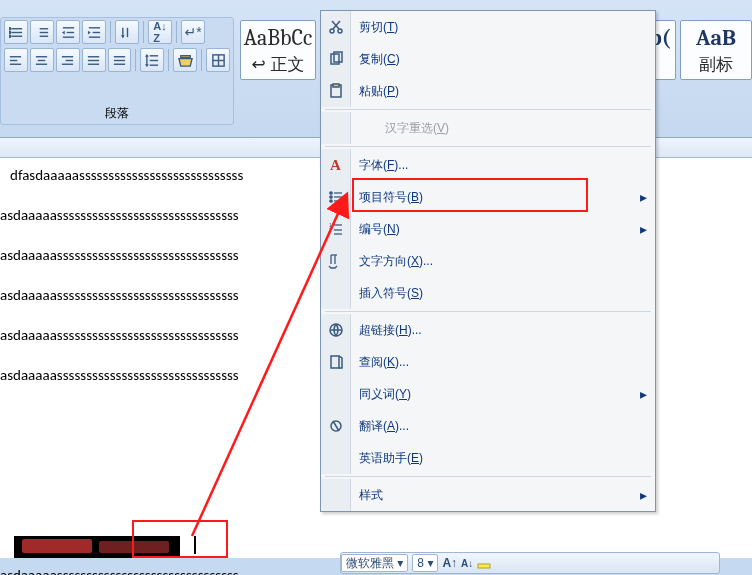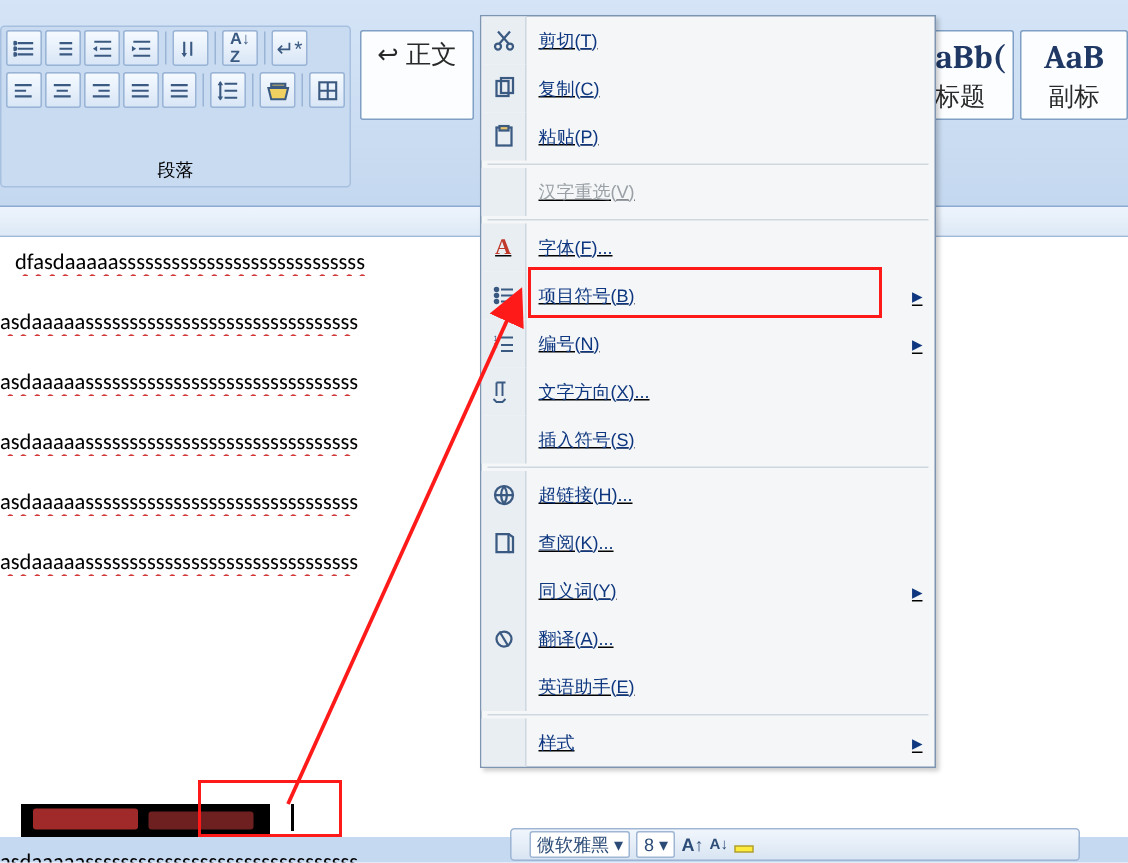--- a/index.html
+++ b/index.html
@@ -126,60 +126,59 @@
   }
   .arrow {
     position: absolute;
     left: 0; top: 0;
     pointer-events: none;
   }
   
   .ctxmenu {
     position: absolute;
     left: 320px; top: 10px;
-    width: 304px;
+    width: 336px;
     background: #f4f6f7;
     border: 1px solid #7e95b2;
     box-shadow: 2px 2px 3px rgba(0,0,0,0.2);
-    text-decoration: underline;
   }
   .mi {
     display: flex;
     align-items: center;
     height: 32px;
     padding: 0 8px 0 0;
     cursor: pointer;
     position: relative;
   }
   .mi .icol {
     width: 30px; height: 100%;
     display: flex; align-items:center; justify-content:center;
     border-right: 1px solid #cfd7e0;
     background: #e9eef3;
     margin-right: 8px;
     color: #3b5a82;
   }
-  .mi.disabled { color:#9aa0a6; }
+  .mi.disabled { color:#9aa0a6;gap:26px; }
   .mi.disabled .icol { color:#b5bcc2;}
   .mi .label { flex: 1; color:#0e3780; }
   .mi.disabled .label { color:#9aa0a6; }
   .mi .sub { color:#0e3780; margin-left:8px; font-size:14px;}
   .mdiv {
     height: 1px;
     background: #cfd7e0;
     margin: 2px 4px;
   }
   .mini-toolbar {
     position: absolute;
     left: 340px; top: 552px;
     width: 380px; height: 22px;
     background: linear-gradient(#f1f6fc,#d9e5f3);
     border: 1px solid #9eb6d4;
     border-radius: 3px;
-    display:flex; align-items:center; padding:0 12px; gap:4px;
+    display:flex; align-items:center; padding:0 0; gap:4px;
     color:#2c4c77;
     font-size:12px;
   }
   .mt-sel {
     border:1px solid #9eb6d4; background:#fff; border-radius:2px;
     height:18px; display:flex; align-items:center; padding:0 4px;
   }
   .img-thumb {
     position:absolute;
     left:14px; top:536px;
@@ -322,20 +321,21 @@
             <line x1="2" y1="8" x2="14" y2="8"></line>
             <line x1="8" y1="2" x2="8" y2="14"></line>
           </svg>
         </div>
     </div>
     <div class="group-label">段落</div>
   </div>
 
   <div class="styles-group">
     <div class="style-tile">
+      <span class="style-aa big">AaBbCc</span>
       <span class="style-name">↩ 正文</span>
     </div>
   </div>
 
   <div style="position:absolute; right:0; top:20px; display:flex; gap:4px;">
     <div class="style-tile" style="width:72px">
       <span class="style-aa mid">AaBb(</span>
       <span class="style-name">标题</span>
     </div>
     <div class="style-tile" style="width:72px">

